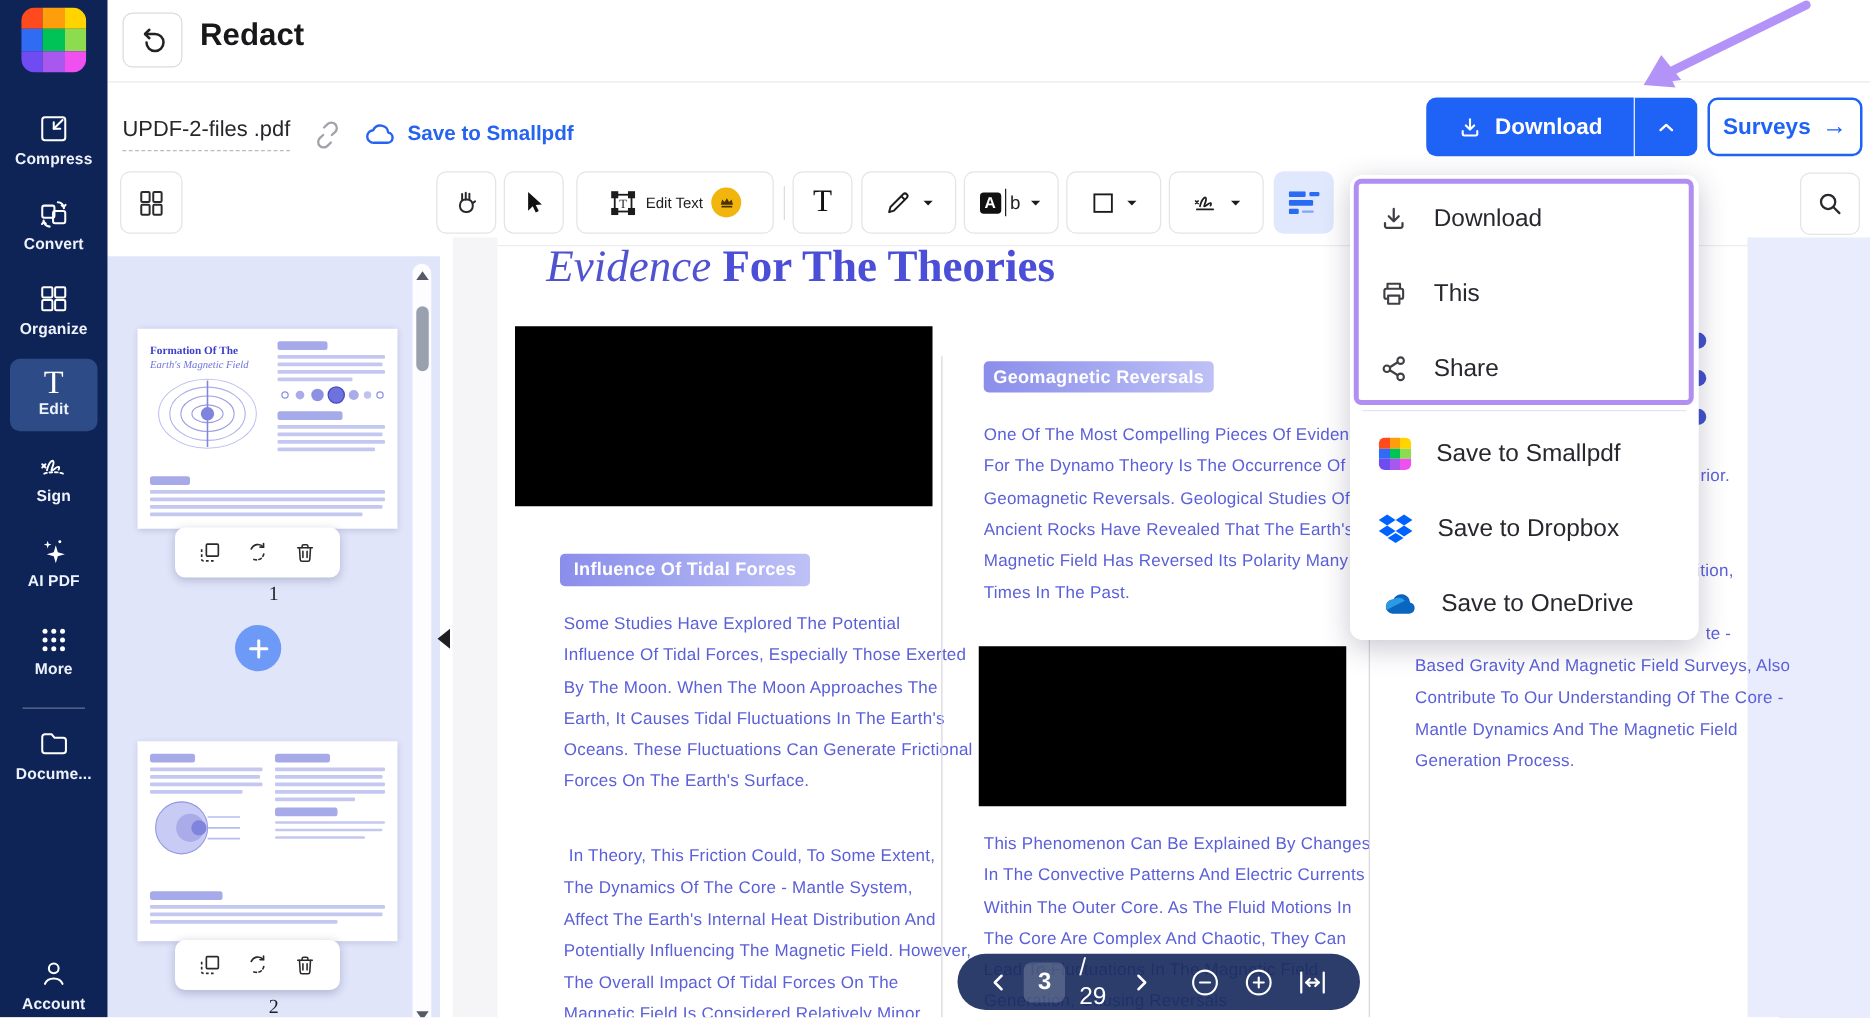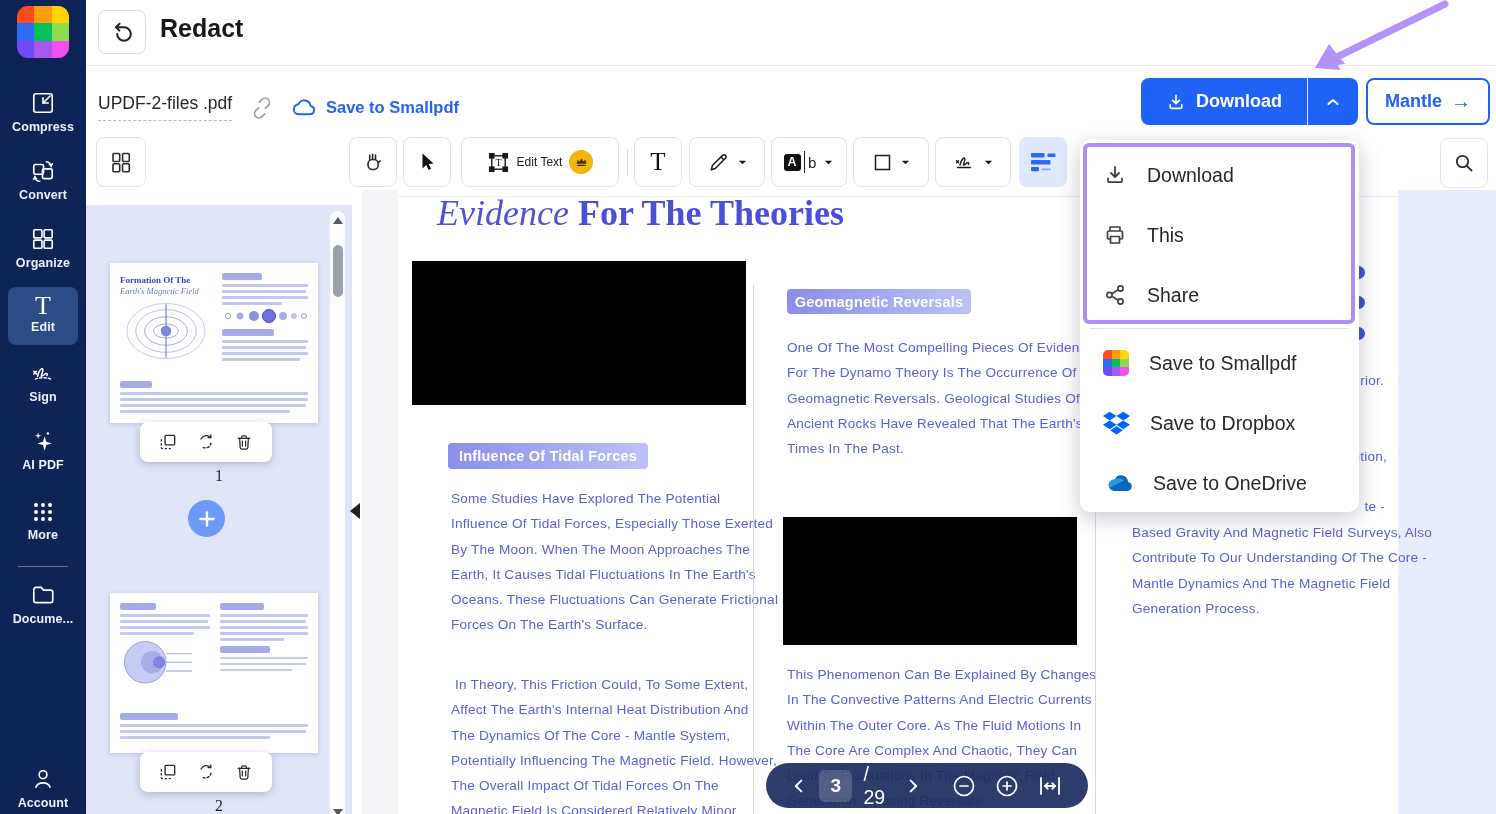--- a/index.html
+++ b/index.html
@@ -271,21 +271,21 @@
       </svg>
       <span>Download</span>
     </div>
     <div id="dl-toggle">
       <svg width="20" height="20" viewBox="0 0 24 24" fill="none" stroke="#fff" stroke-width="2.3" stroke-linecap="round" stroke-linejoin="round">
         <path d="M6.5 14.5 12 9.5l5.5 5"></path>
       </svg>
     </div>
   </div>
   <div id="finish-btn">
-    <span>Mantle</span>
+    <span>Surveys</span>
     <span style="font-weight:400;font-size:20px">→</span>
   </div>
 
   <div class="tbtn" style="left:96px;width:50px">
     <svg width="24" height="25" viewBox="0 0 24 25" fill="none" stroke="#2a2a2e" stroke-width="1.6">
       <rect x="4" y="3.5" width="6.7" height="8" rx="1"></rect>
         <rect x="13.6" y="3.5" width="6.7" height="8" rx="1"></rect>
       <rect x="4" y="13.8" width="6.7" height="8" rx="1"></rect>
         <rect x="13.6" y="13.8" width="6.7" height="8" rx="1"></rect>
     </svg>
@@ -544,36 +544,37 @@
   <div class="para" style="left:451px;top:486px">
       <div>Some Studies Have Explored The Potential</div>
       <div>Influence Of Tidal Forces, Especially Those Exerted</div>
       <div>By The Moon. When The Moon Approaches The</div>
       <div>Earth, It Causes Tidal Fluctuations In The Earth's</div>
       <div>Oceans. These Fluctuations Can Generate Frictional</div>
       <div>Forces On The Earth's Surface.</div>
     </div>
   <div class="para" style="left:451px;top:672px">
       <div> In Theory, This Friction Could, To Some Extent,</div>
+      <div>The Dynamics Of The Core - Mantle System,</div>
       <div>Affect The Earth's Internal Heat Distribution And</div>
-      <div>The Dynamics Of The Core - Mantle System,</div>
       <div>Potentially Influencing The Magnetic Field. However,</div>
       <div>The Overall Impact Of Tidal Forces On The</div>
       <div>Magnetic Field Is Considered Relatively Minor</div>
     </div>
 
   <div class="vdiv" style="left:753px;top:285px;height:529px"></div>
 
   <div class="dbadge" style="left:787px;top:289px;width:184px;height:25px">Geomagnetic Reversals</div>
 
   <div class="para" style="left:787px;top:335px">
       <div>One Of The Most Compelling Pieces Of Evidence</div>
       <div>For The Dynamo Theory Is The Occurrence Of</div>
       <div>Geomagnetic Reversals. Geological Studies Of</div>
       <div>Ancient Rocks Have Revealed That The Earth's</div>
+      <div>Magnetic Field Has Reversed Its Polarity Many</div>
       <div>Times In The Past.</div>
     </div>
 
   <div class="redaction" style="left:783px;top:517px;width:294px;height:128px"></div>
 
   <div class="para" style="left:787px;top:662px">
       <div>This Phenomenon Can Be Explained By Changes</div>
       <div>In The Convective Patterns And Electric Currents</div>
       <div>Within The Outer Core. As The Fluid Motions In</div>
       <div>The Core Are Complex And Chaotic, They Can</div>

